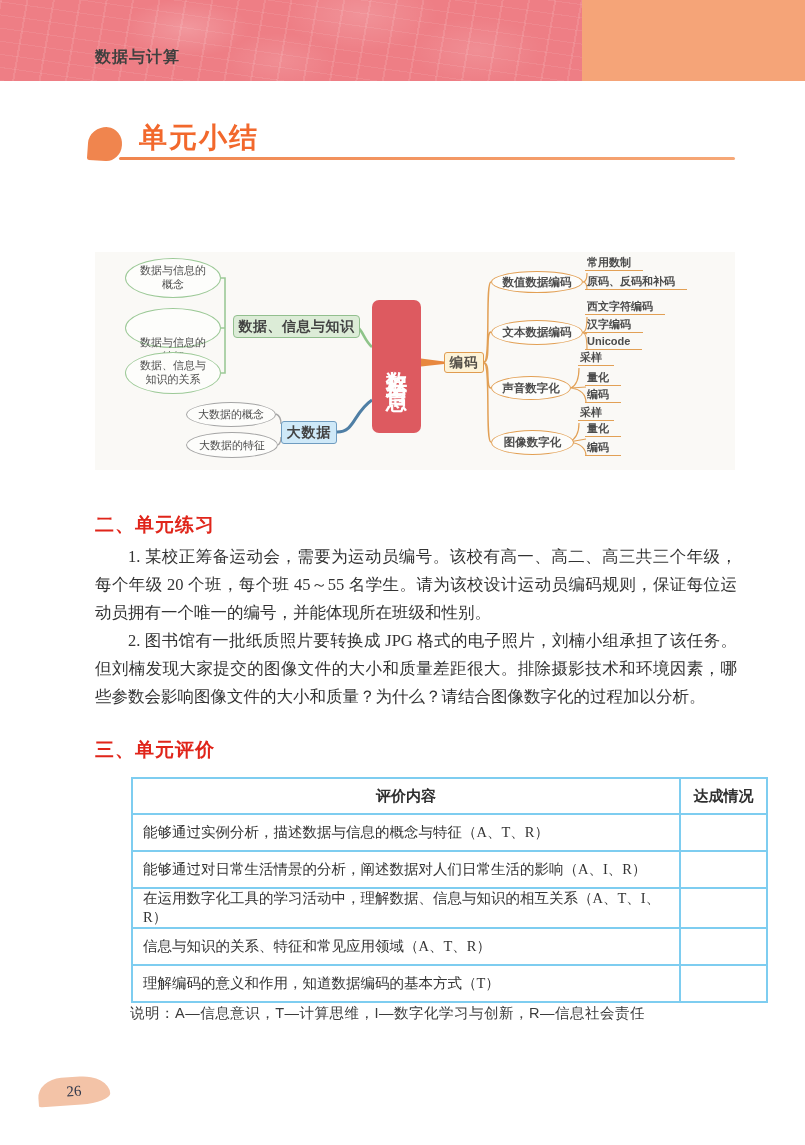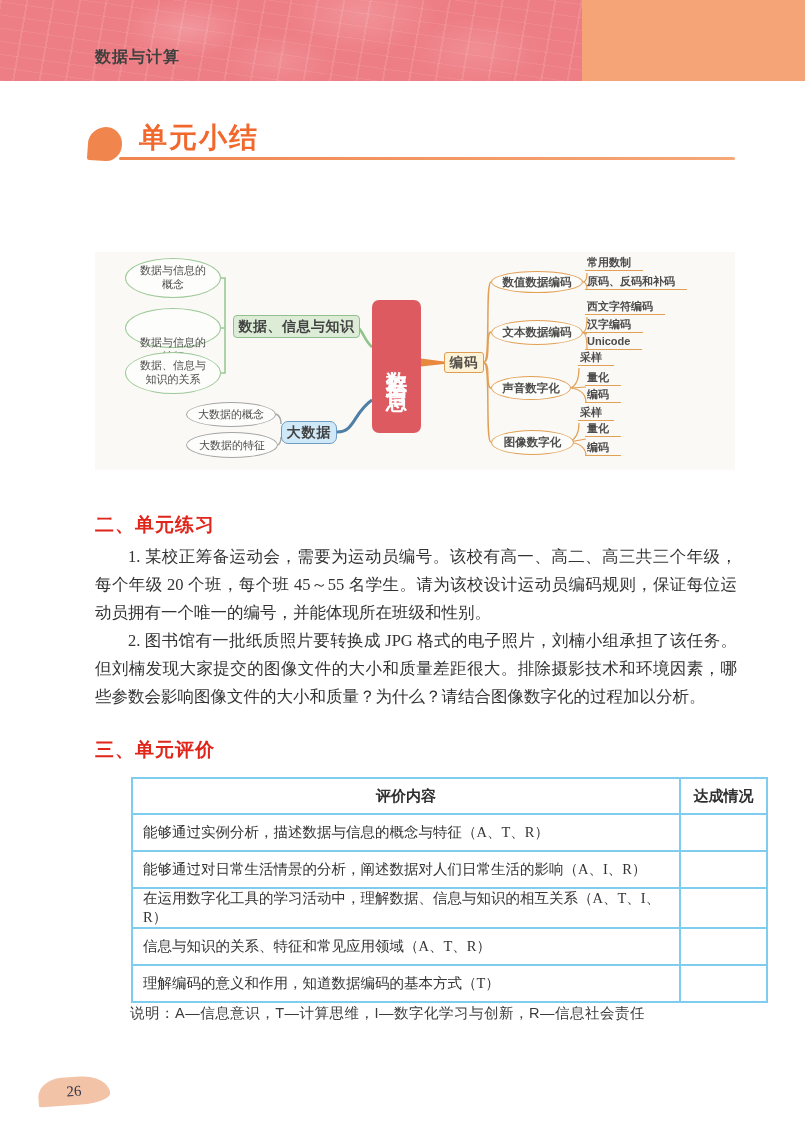--- a/index.html
+++ b/index.html
@@ -194,21 +194,21 @@
       </div>
 
     <div class="mm-node mm-box-green" style="left:130px; top:63px; width:127px; height:23px;">数据、信息与知识</div>
 
     <div class="mm-node mm-ellipse-gray" style="left:91px; top:150px; width:90px; height:25px;">
       <span>大数据的概念</span>
       </div>
     <div class="mm-node mm-ellipse-gray" style="left:91px; top:180px; width:92px; height:26px;">
       <span>大数据的特征</span>
       </div>
-    <div class="mm-node mm-box-blue" style="left:186px; top:169px; width:56px; height:23px;border-radius:7px;">大数据</div>
+    <div class="mm-node mm-box-blue" style="left:186px; top:169px; width:56px; height:23px;">大数据</div>
 
     <div class="mm-node mm-box-root" style="left:277px; top:48px; width:49px; height:133px;">数据与信息</div>
 
     <div class="mm-node mm-box-coding" style="left:349px; top:100px; width:40px; height:21px;">编码</div>
 
     <div class="mm-node mm-ellipse-orange" style="left:396px; top:19px;  width:92px; height:22px;">数值数据编码</div>
     <div class="mm-node mm-ellipse-orange" style="left:396px; top:68px;  width:92px; height:25px;">文本数据编码</div>
     <div class="mm-node mm-ellipse-orange" style="left:396px; top:124px; width:80px; height:24px;">声音数字化</div>
     <div class="mm-node mm-ellipse-orange" style="left:396px; top:178px; width:83px; height:25px;">图像数字化</div>
 

